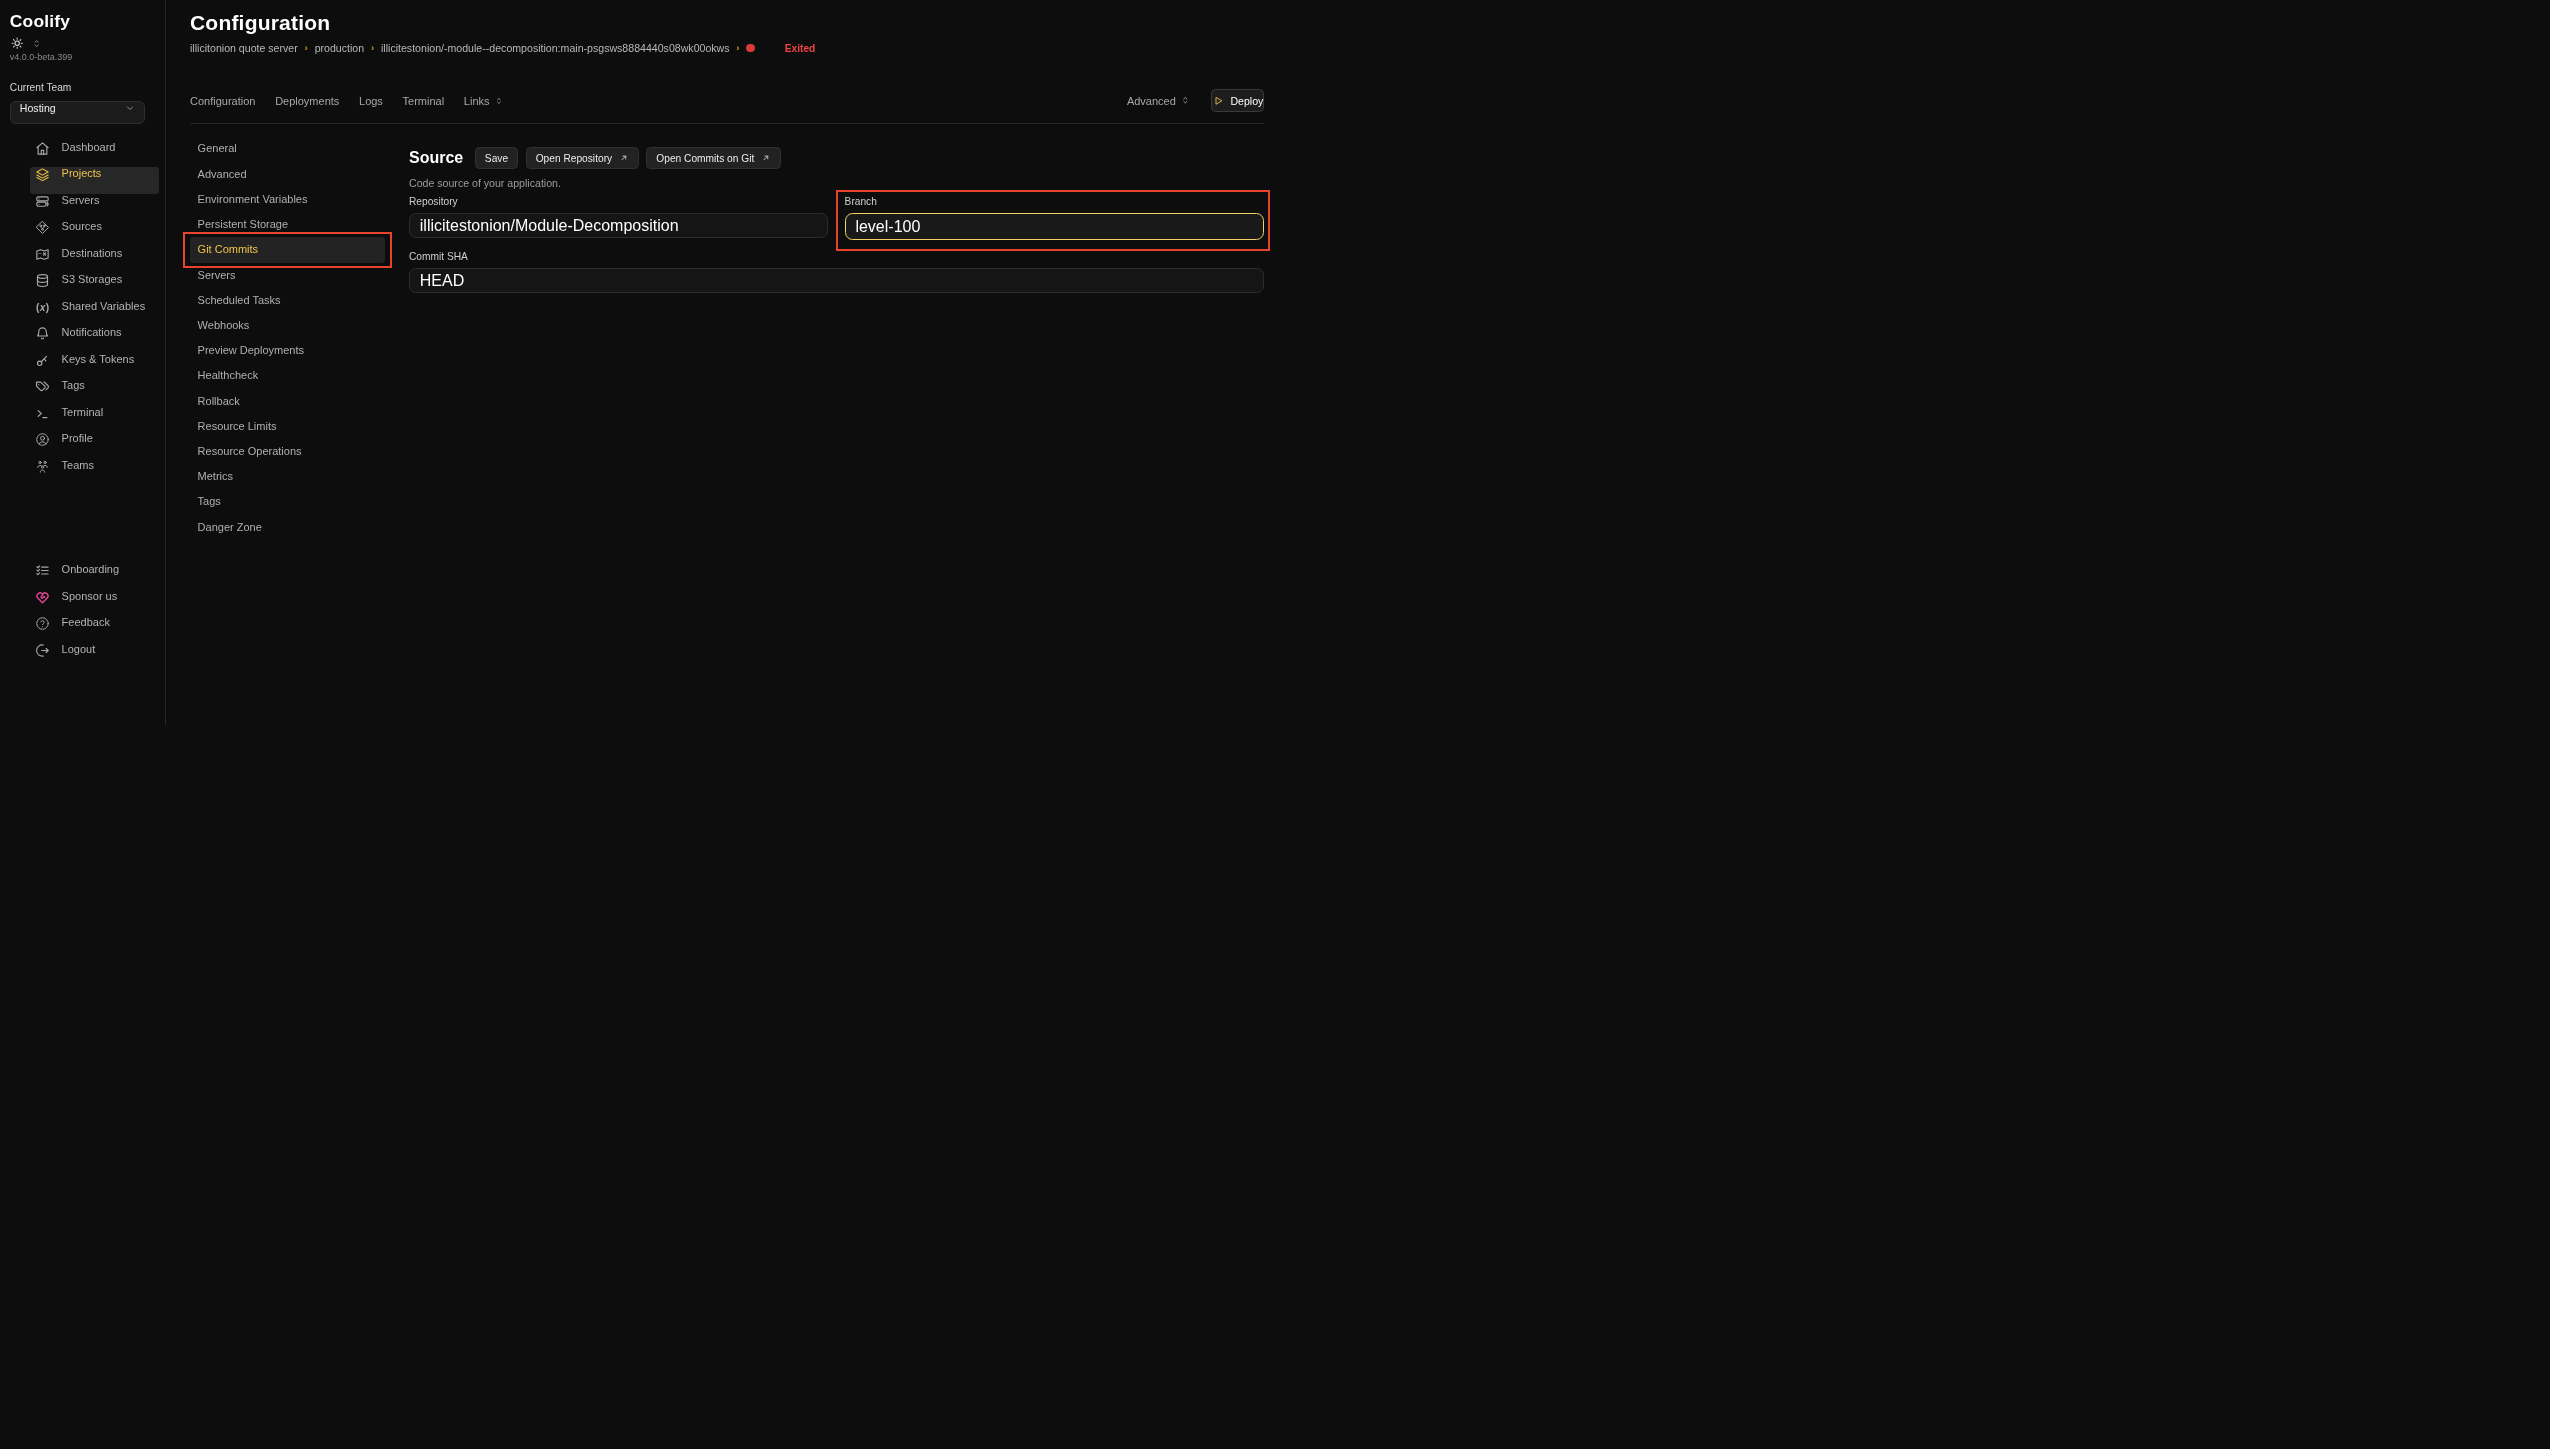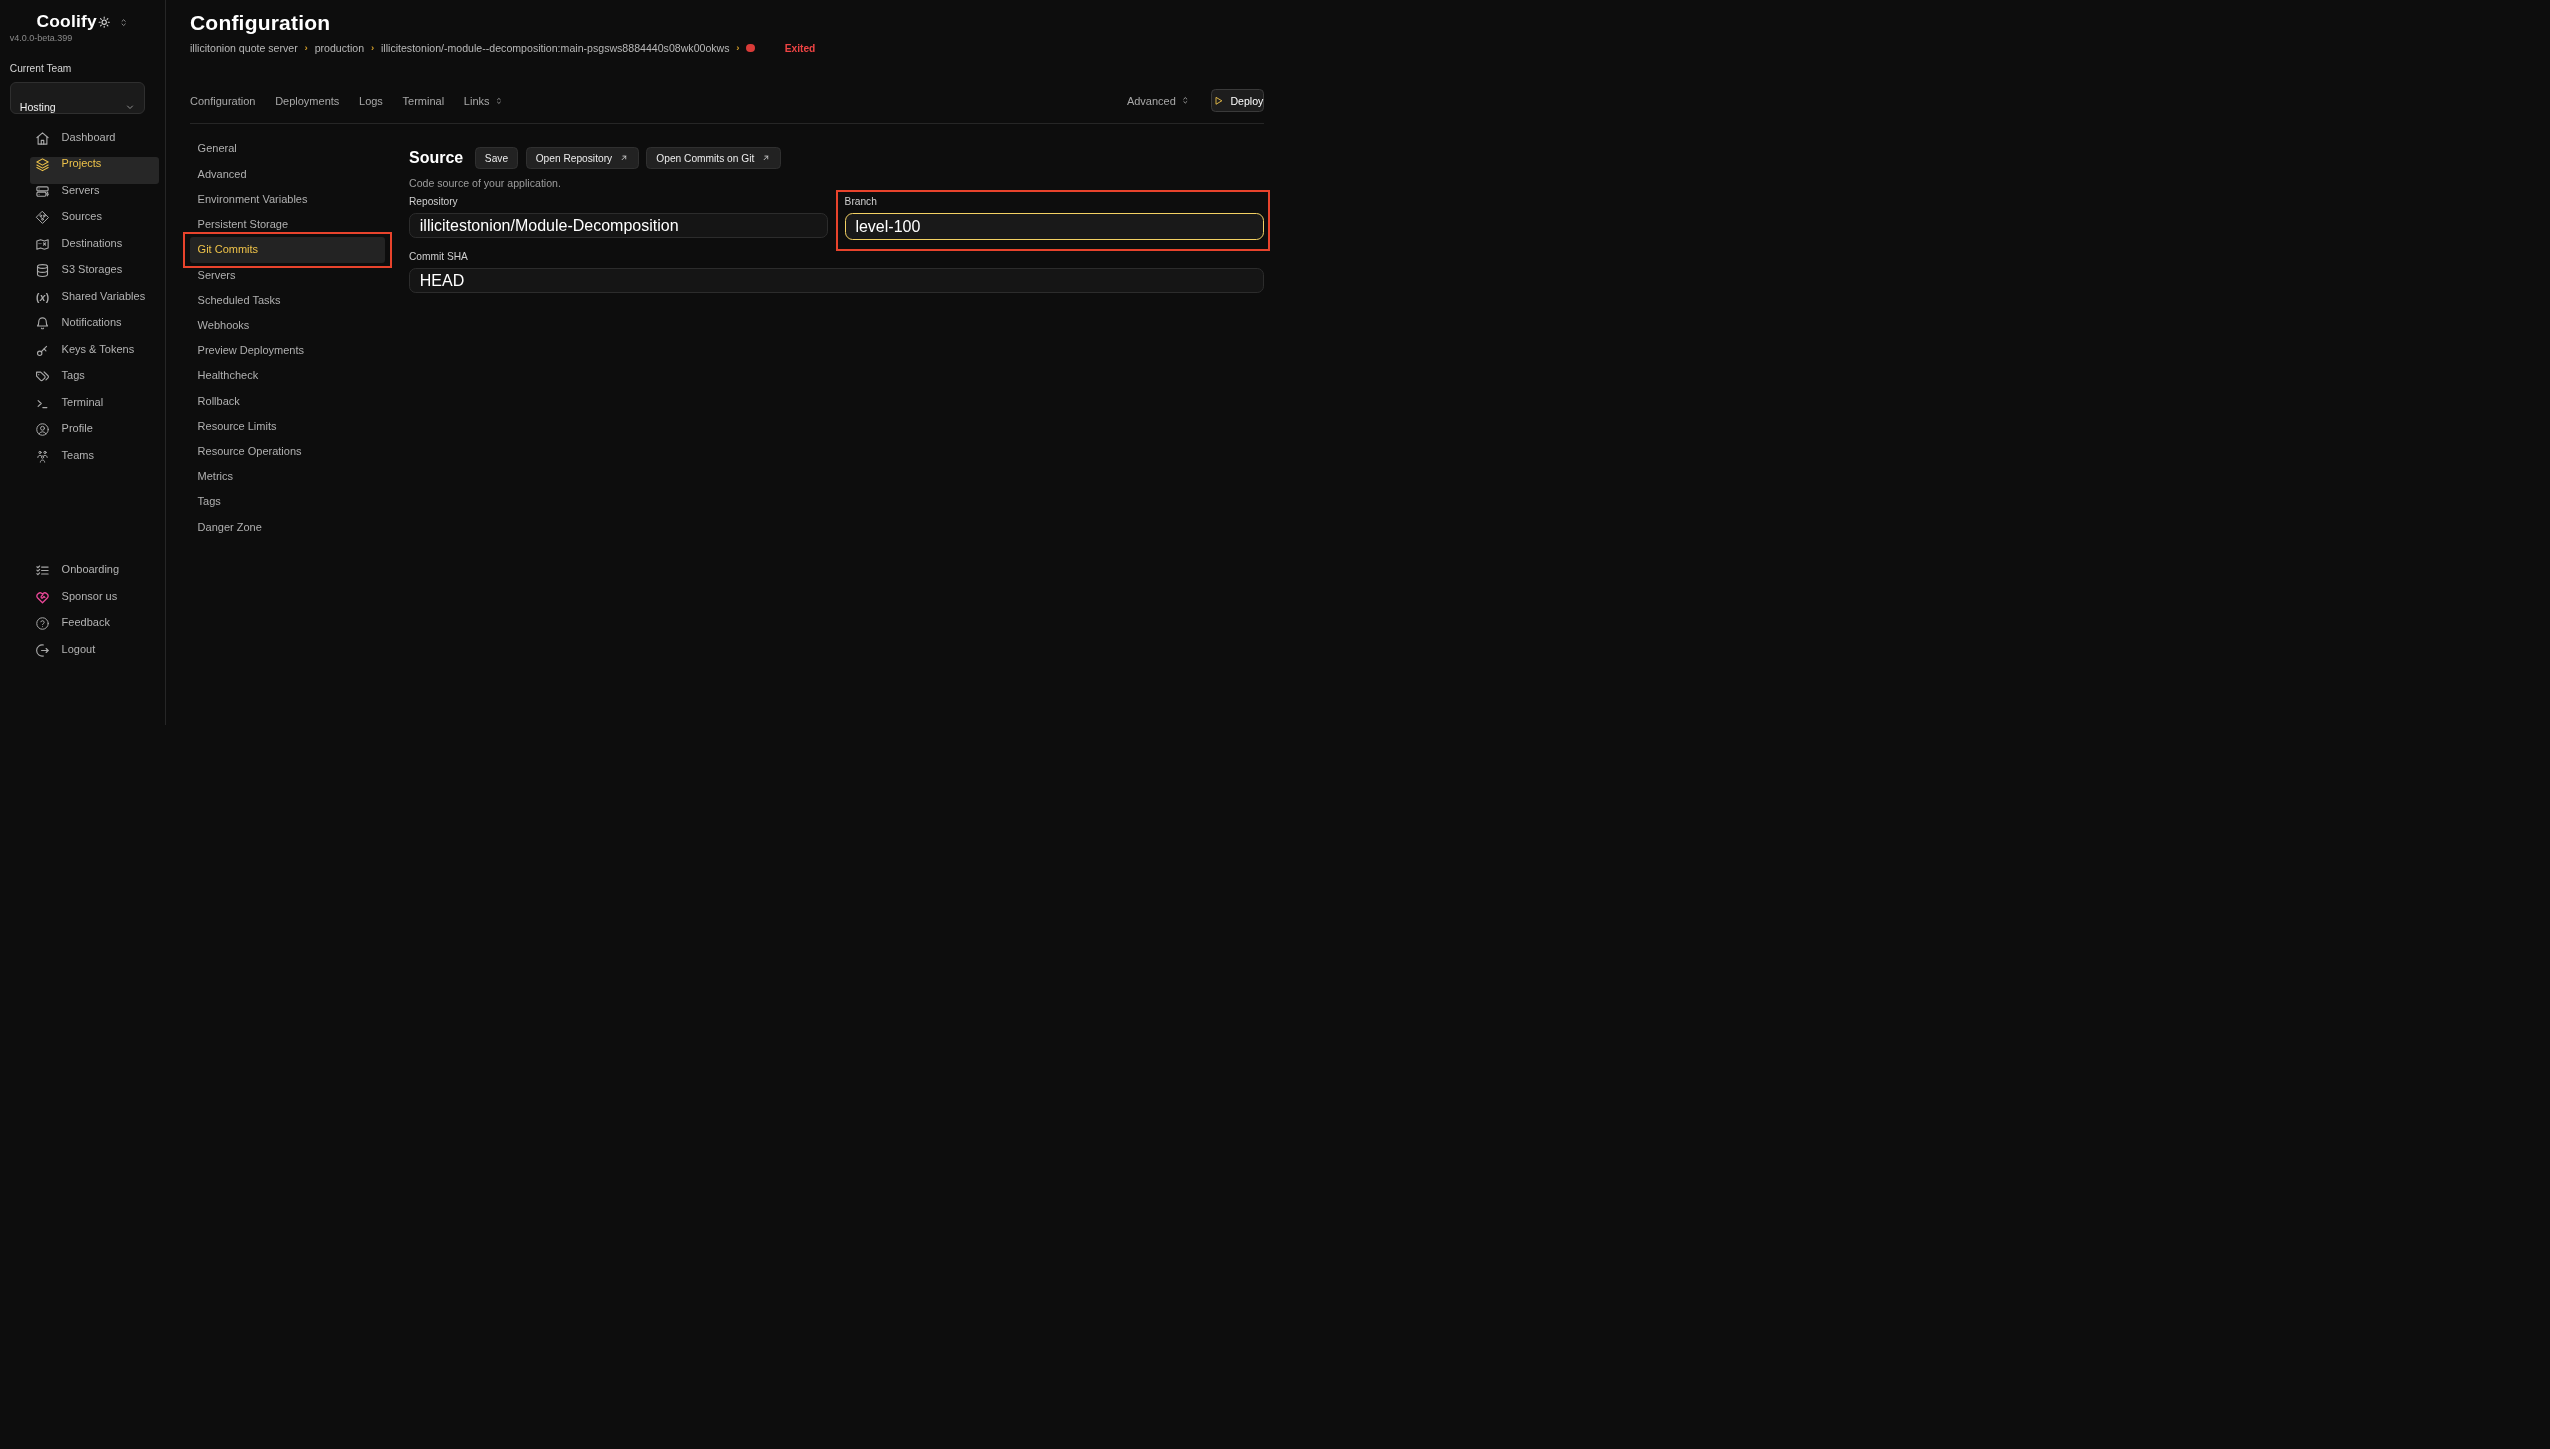--- a/index.html
+++ b/index.html
@@ -11,32 +11,32 @@
   }
   .app { display:flex; width:100%; height:100%; }
 
   
   .sidebar {
     width:166px; min-width:166px; height:100%;
     border-right:0.8px solid #262626;
     padding:10.6px 6px 12px 6px;
     display:flex; flex-direction:column;
   }
-  .brand-row { display:flex; align-items:flex-start; justify-content:center; padding:0 3px 0 3.8px; }
+  .brand-row { display:flex; align-items:flex-start; justify-content:center; padding:0 3px 0 3.8px;flex-direction:column; }
   .brand { font-size:17.4px; font-weight:700; letter-spacing:0.2px; }
   .brand-icons { display:flex; align-items:center; gap:6.8px; margin-top:4.5px; }
   .brand-icons svg { display:block; }
   .icon-btn { background:none; border:none; color:#d8d8d8; cursor:pointer; padding:0; }
   .icon-btn.dim { color:#8d8d8d; }
   .version { font-size:9px; color:#8a8a8a; padding-left:3.8px; margin-top:1.5px; }
   .team-label { font-size:10.2px; color:#d6d6d6; padding-left:3.8px; margin-top:20.4px; }
   .team-select {
-    margin:7.6px 0 0 3.8px; width:135px; height:32px;
+    margin:7.6px 0 0 3.8px; width:135px; height:23px;
     background:#1b1b1b; border:0.8px solid #2f2f2f; border-radius:6px;
-    display:flex; align-items:flex-end; justify-content:space-between;
+    display:flex; align-items:flex-start; justify-content:space-between;
     padding:0 7.6px 0 9px; font-size:10.6px; color:#f0f0f0; cursor:pointer;
   }
   .team-select svg { color:#8f8f8f; }
   .nav { margin-top:16.6px; display:flex; flex-direction:column; }
   .nav-item {
     display:flex; align-items:flex-start; gap:11.3px;
     height:26.5px; padding:0 6px 0 5.3px; border-radius:3px;
     color:#b3b3b3; font-size:11px; cursor:pointer; text-decoration:none;margin-left:24px;
   }
   .nav-item .nicon { width:15px; height:15px; display:flex; align-items:center; justify-content:center; color:#a9a9a9; }

